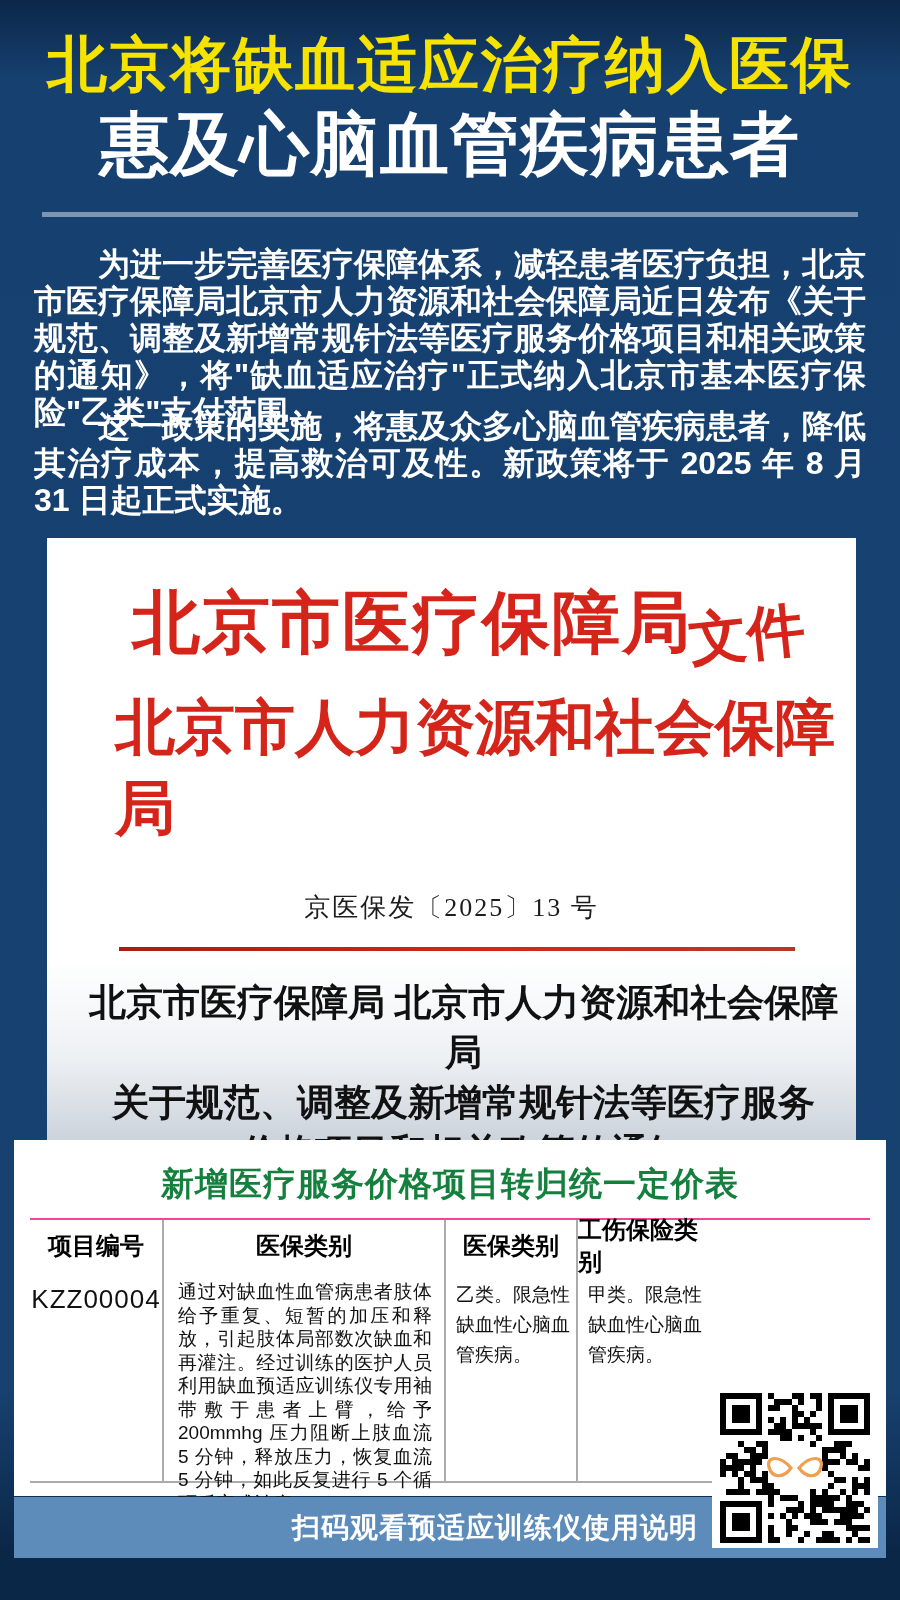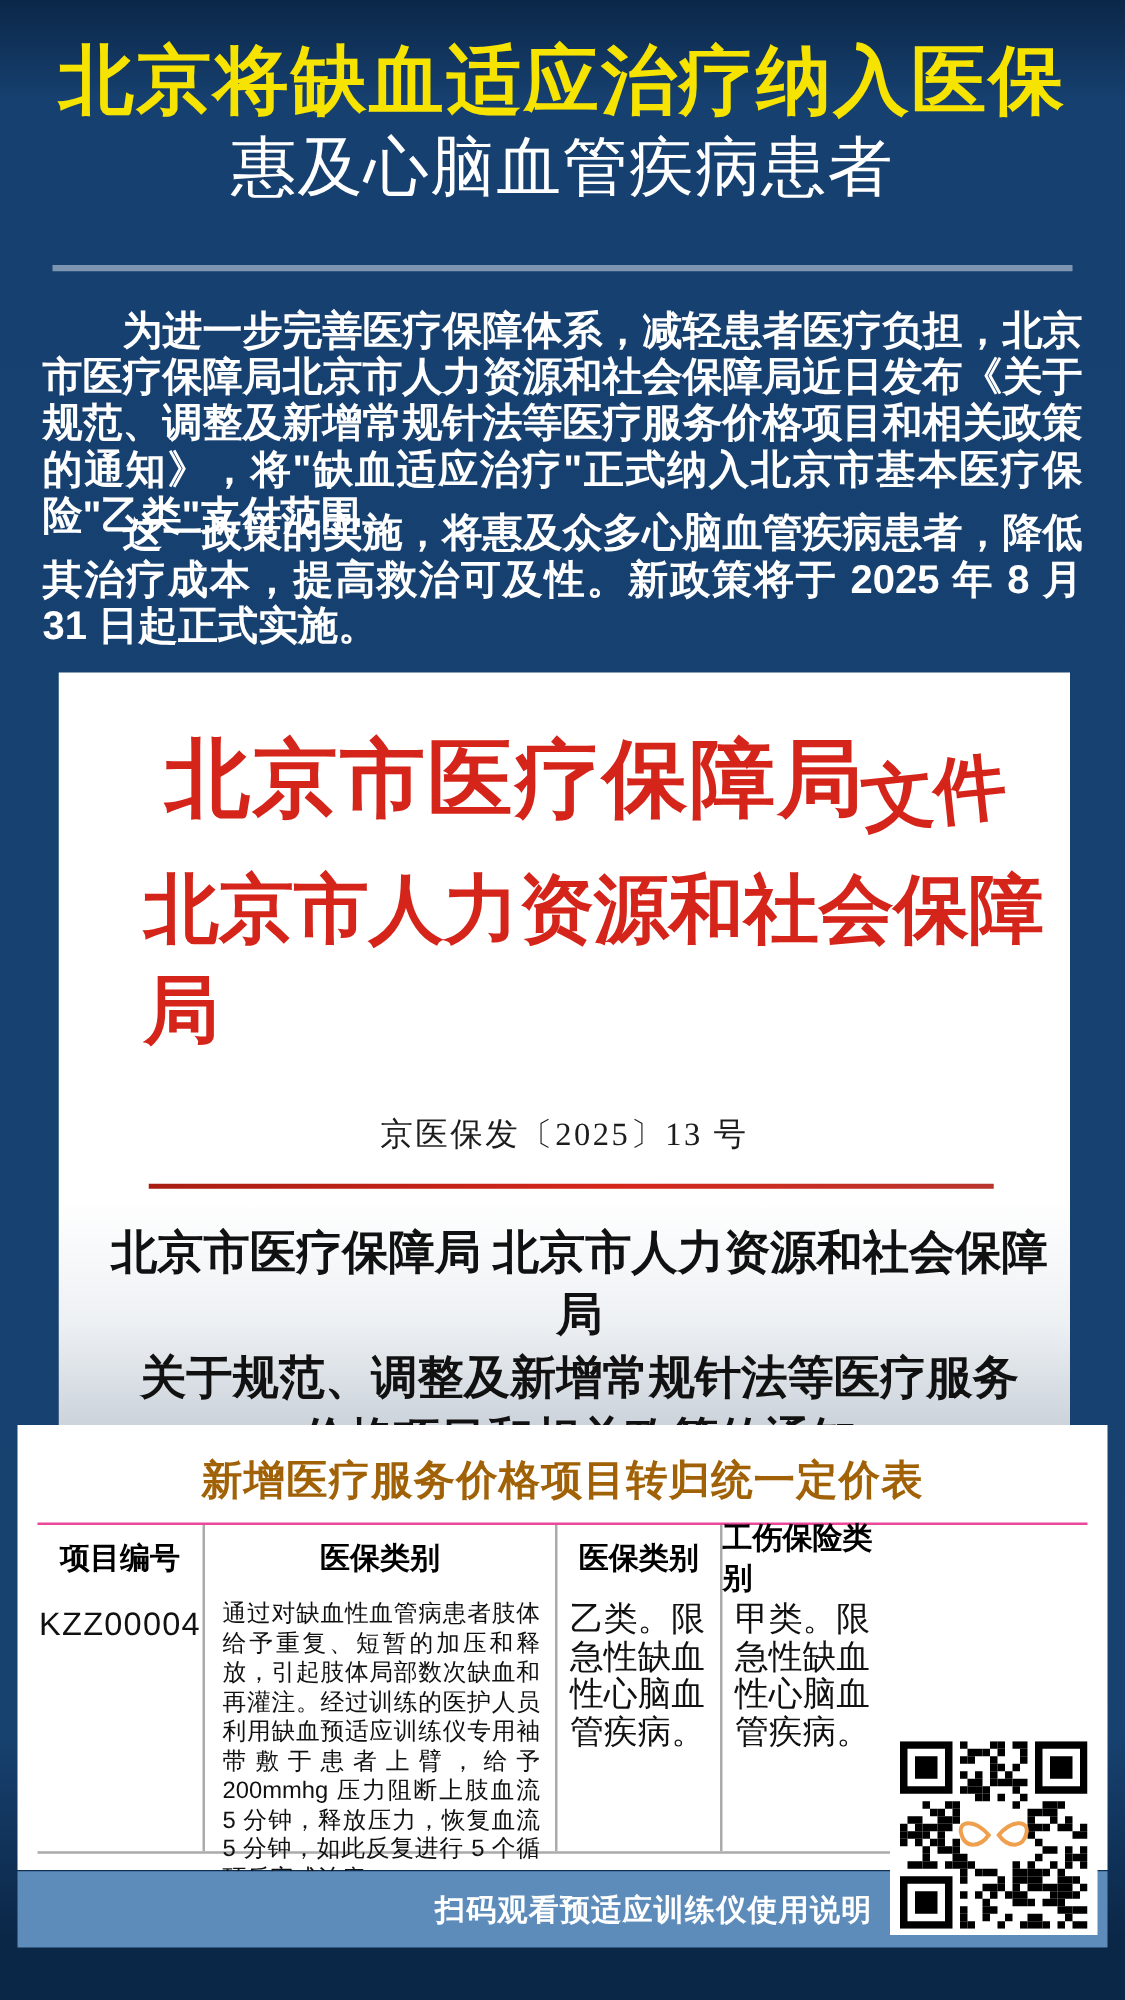--- a/index.html
+++ b/index.html
@@ -5,21 +5,21 @@
   html,body{margin:0;padding:0;background:#0b2748;}
   #page{
     position:relative;width:900px;height:1580px;overflow:hidden;
     font-family:"Liberation Sans",sans-serif;
     background:linear-gradient(180deg,#0b2748 0%,#16406f 5%,#17416f 88%,#0b2748 98%);
   }
   
   .t1{position:absolute;top:32px;left:0;right:0;text-align:center;
       color:#f6e300;font-size:60px;font-weight:900;letter-spacing:2px;line-height:1.1;}
   .t2{position:absolute;top:102px;left:0;right:0;text-align:center;
-      color:#ffffff;font-size:52px;font-weight:400;letter-spacing:1px;line-height:1.25;}
+      color:#ffffff;font-size:69px;font-weight:700;letter-spacing:1px;line-height:1.25;}
   .hero-divider{position:absolute;top:212px;left:42px;width:816px;height:5px;background:#7e95b2;}
   
   .para{position:absolute;left:34px;width:832px;margin:0;color:#ffffff;
         font-size:32px;line-height:37px;font-weight:600;text-align:justify;text-indent:2em;}
   #p1{top:246px;}
   #p2{top:408px;}
   
   .doc{position:absolute;left:47px;top:538px;width:809px;height:602px;margin:0;
        background:linear-gradient(180deg,#ffffff 0%,#ffffff 70%,#eef1f4 86%,#ccd3db 100%);text-decoration:underline;}
   .doc-agency1{position:absolute;left:85px;top:40px;color:#d5251b;
@@ -29,39 +29,39 @@
   .doc-agency2{position:absolute;left:68px;top:150px;color:#d5251b;
        font-family:"Liberation Serif",serif;font-weight:900;font-size:60px;letter-spacing:0px;}
   .doc-number{position:absolute;left:0;right:0;top:352px;text-align:center;color:#1d1d1d;
        font-family:"Liberation Serif",serif;font-size:26px;letter-spacing:2px;}
   .doc-rule{position:absolute;left:72px;top:409px;width:676px;height:4px;
        background:linear-gradient(90deg,#a81d12,#d5251b 55%,#b8352c);}
   .doc-title{position:absolute;left:0;right:0;top:440px;text-align:center;color:#111111;
        font-family:"Liberation Serif",serif;font-weight:900;font-size:37px;line-height:50px;padding-left:24px;}
   
   .card{position:absolute;left:14px;top:1140px;width:872px;height:356px;background:#ffffff;}
-  .card-title{margin:0;padding-top:22px;text-align:center;color:#a16207;
+  .card-title{margin:0;padding-top:22px;text-align:center;color:#15803d;
        font-size:33px;font-weight:900;letter-spacing:1px;}
   .tbl{position:absolute;left:16px;top:78px;bottom:13px;width:840px;display:flex;
        border-top:2px solid #ec4899;border-bottom:2px solid #ababab;box-sizing:border-box;}
   .col{box-sizing:border-box;display:flex;flex-direction:column;}
   .col + .col{border-left:2px solid #ababab;}
   .c1{width:132px;} .c2{width:151px;} .c3{width:282px;} .c4{width:132px;} .c5{width:143px;}
   .th{height:52px;flex:0 0 52px;display:flex;align-items:center;justify-content:center;
       font-weight:900;font-size:24px;color:#000;}
   .td{color:#111;}
   .td-code{font-size:26px;text-align:center;padding-top:12px;letter-spacing:1px;}
   .td-name{font-size:23px;font-weight:900;text-align:center;padding-top:12px;}
   .td-desc{font-size:19px;line-height:23.5px;text-align:justify;padding:8px 12px 0 14px;}
-  .td-ins{font-size:27px;line-height:30px;padding:8px 6px 0 10px;}
+  .td-ins{font-size:19px;line-height:30px;padding:8px 6px 0 10px;}
   
   .bar{position:absolute;left:14px;top:1497px;width:872px;height:61px;background:#5d8cba;
        display:flex;align-items:center;justify-content:flex-end;box-sizing:border-box;
        padding-right:188px;}
-  .bar span{color:#ffffff;font-size:24px;font-weight:800;letter-spacing:1px;}
+  .bar span{color:#ffffff;font-size:28px;font-weight:800;letter-spacing:1px;}
   .qr{position:absolute;left:712px;top:1387px;width:166px;height:161px;background:#ffffff;
       display:flex;align-items:center;justify-content:center;}
   .qr svg{width:150px;height:150px;display:block;}
 </style>
 </head>
 <body>
 
 <div id="page">
 
   <header>

